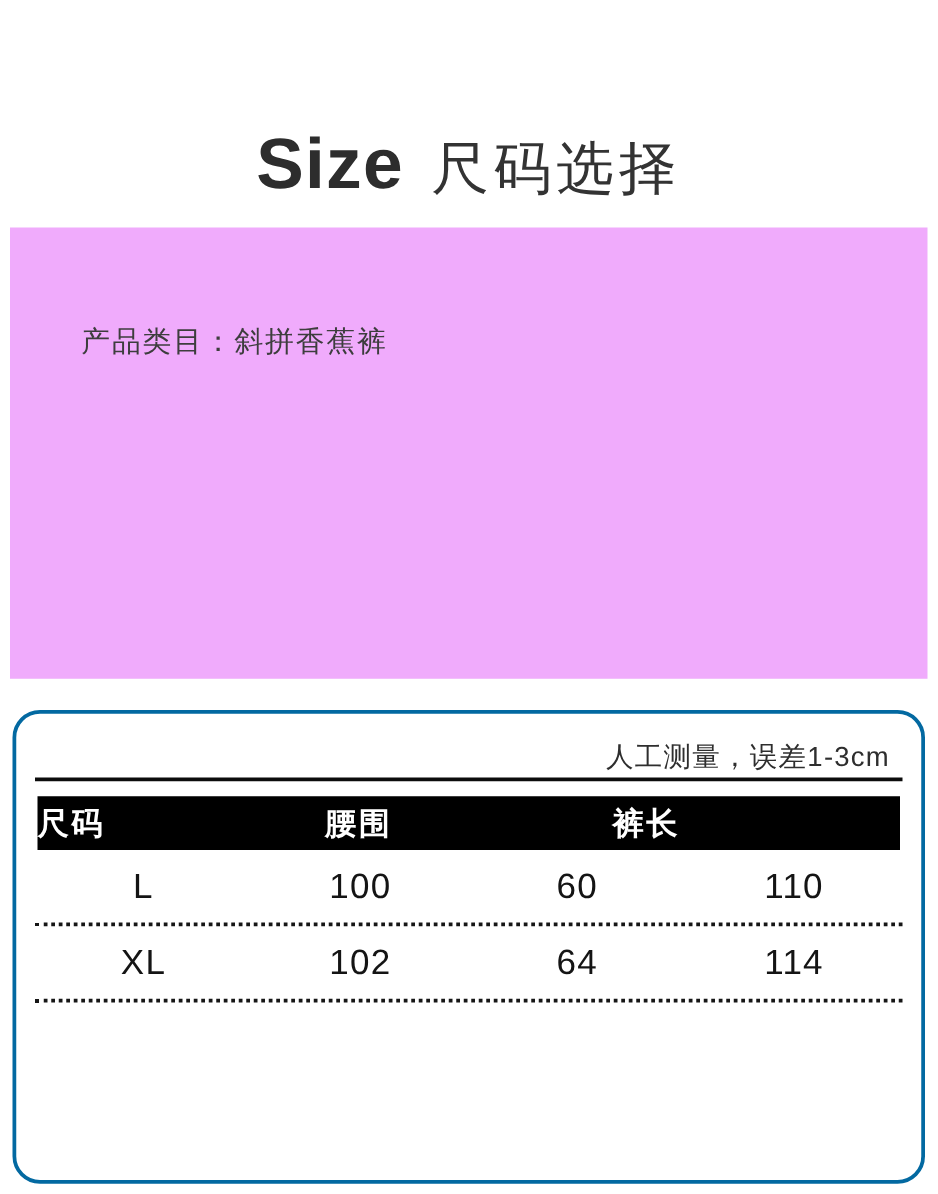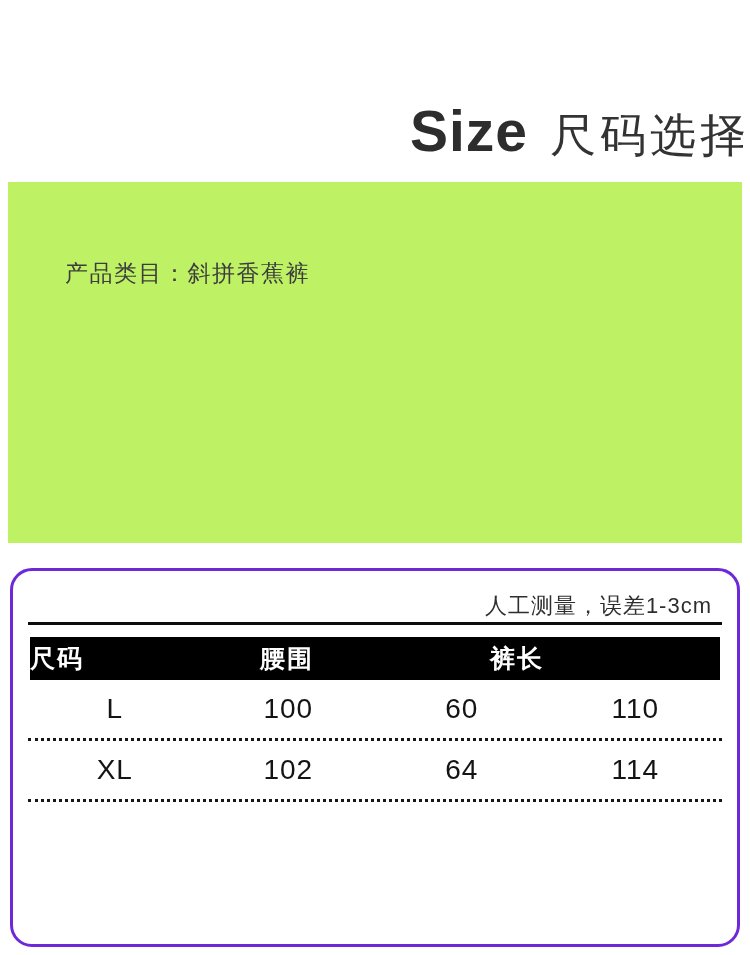--- a/index.html
+++ b/index.html
@@ -4,46 +4,46 @@
 <style>
   * { margin:0; padding:0; box-sizing:border-box; }
   html,body { background:#fff; }
   body {
     width:750px; height:955px; position:relative;
     font-family:"Liberation Sans","DejaVu Sans",sans-serif;
     color:#2d2d2d; overflow:hidden;
   }
 
   
-  .title { position:absolute; top:98px; left:0; width:750px; text-align:right; white-space:nowrap; }
+  .title { position:absolute; top:98px; left:0; width:750px; text-align:center; white-space:nowrap; }
   .t-en { font-size:57px; font-weight:700; color:#2d2d2d; letter-spacing:1px; }
   .t-zh { font-size:46px; font-weight:300; color:#333; letter-spacing:4px; margin-left:22px; }
 
   
-  .panel { position:absolute; left:8px; top:182px; width:734px; height:361px; background:#bef264; }
+  .panel { position:absolute; left:8px; top:182px; width:734px; height:361px; background:#f0abfc; }
   .category { position:absolute; left:57px; top:76px; font-size:23px; color:#3d3d3d; letter-spacing:1.5px; }
 
   .indicator { position:absolute; width:300px; height:50px; }
   .ind-label { position:absolute; left:0; top:19px; font-size:20px; color:#3d3d3d; letter-spacing:1px; }
   .scale { position:absolute; left:98px; top:0; width:184px; }
   .levels { position:relative; height:22px; }
   .levels span { position:absolute; transform:translateX(-50%); font-size:18px; color:#4a4a4a; white-space:nowrap; }
   .levels span:nth-child(1){ left:4%; }
   .levels span:nth-child(2){ left:50%; }
   .levels span:nth-child(3){ left:96%; }
   .track { position:relative; height:14px; margin-top:2px; }
   .track .line { position:absolute; left:0; right:0; top:6px; height:2px; background:#c8c8c8; }
   .dot { position:absolute; top:4px; width:7px; height:7px; border-radius:50%; background:#999; transform:translateX(-50%); }
   .dot.d0{ left:0; } .dot.d1{ left:50%; } .dot.d2{ left:100%; }
   .block { position:absolute; top:3px; width:32px; height:9px; background:#9c9c9c; border-radius:2px; transform:translateX(-50%); }
 
   
   .table-card {
     position:absolute; left:10px; top:568px; width:730px; height:379px;
-    border:3px solid #6d28d9; border-radius:22px; background:#fff;
+    border:3px solid #0369a1; border-radius:22px; background:#fff;
   }
   .note { position:absolute; top:20px; right:25px; font-size:22px; color:#2e2e2e; letter-spacing:1px; }
   .thick-line { position:absolute; top:51px; left:15px; right:15px; height:3px; background:#0c0c0c; }
   .thead {
     position:absolute; top:66px; left:17px; right:17px; height:43px;
     background:#000; color:#fff; display:flex; align-items:center;
   }
   .thead span { flex:1; text-align:left; font-size:25px; font-weight:700; letter-spacing:2px; }
   .tbody { position:absolute; top:109px; left:15px; right:15px; }
   .trow { display:flex; align-items:center; height:61px; border-bottom:3px dotted #161616; }

